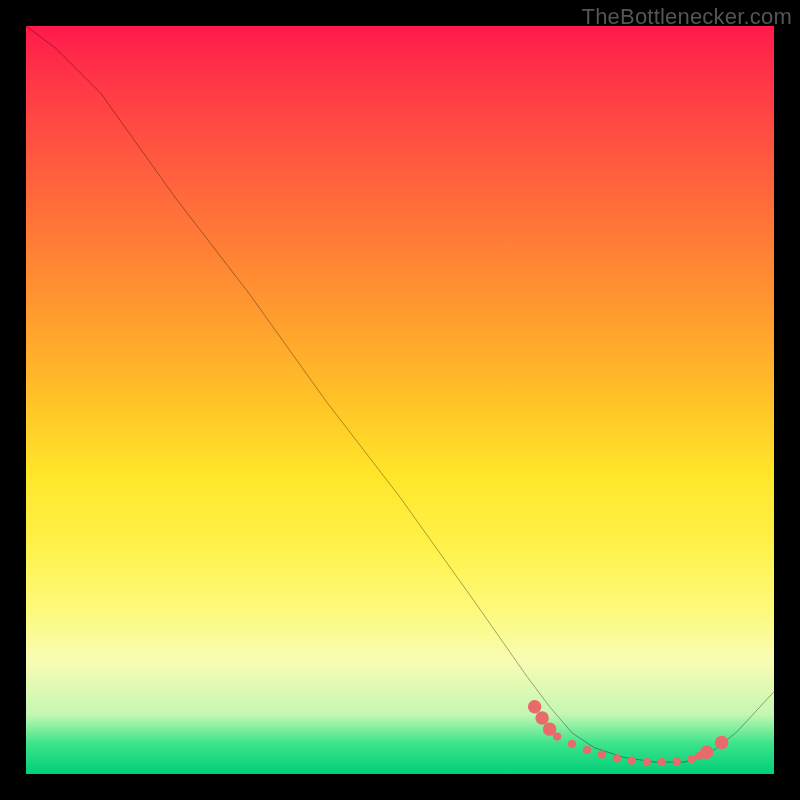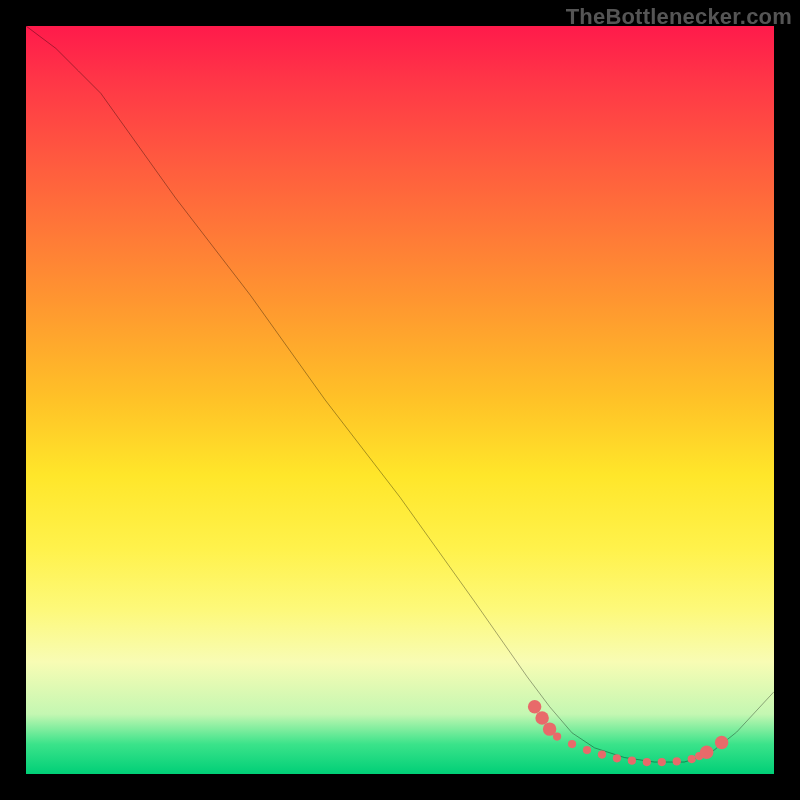--- a/index.html
+++ b/index.html
@@ -49,21 +49,21 @@
     inset: 0;
     width: 100%;
     height: 100%;
   }
   .credit {
     position: absolute;
     right: 8px;
     top: 4px;
     color: #555;
     font-size: 22px;
-    font-weight: 700;
+    font-weight: 400;
     letter-spacing: 0.2px;
     user-select: none;
   }
 </style>
 </head>
 <body>
 
 <div class="stage">
 
   <div class="credit">TheBottlenecker.com</div>

